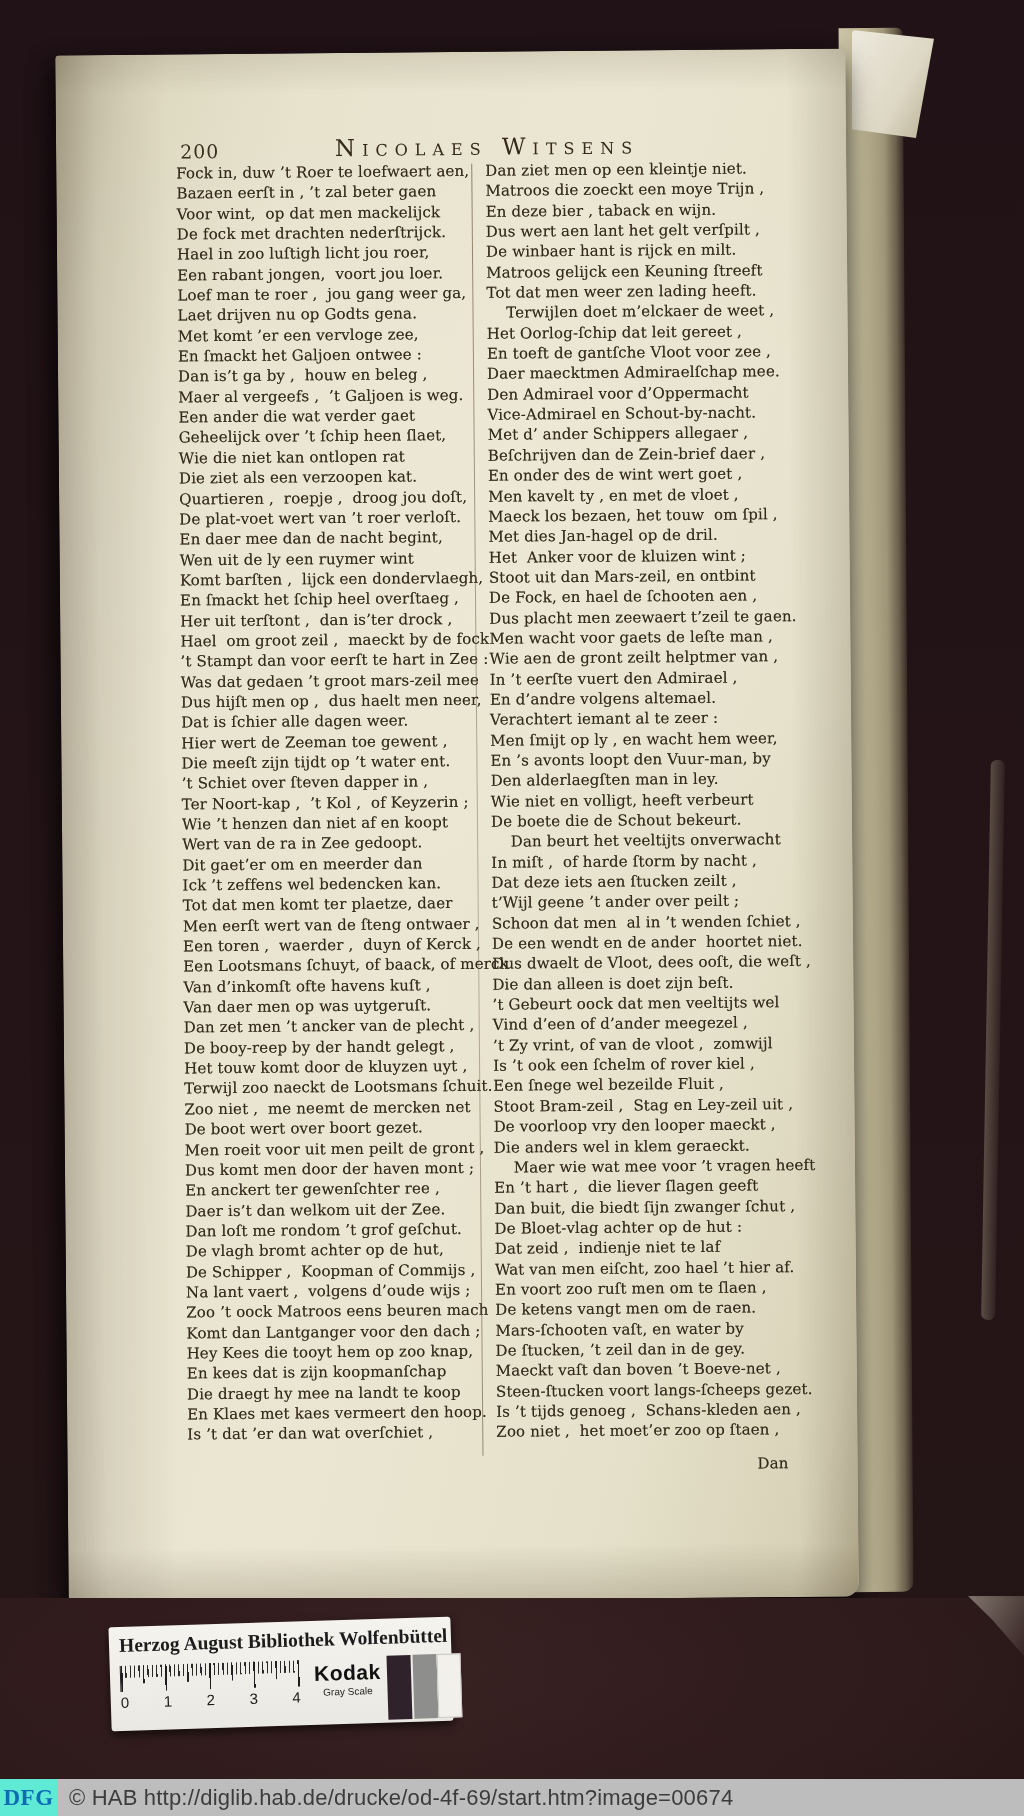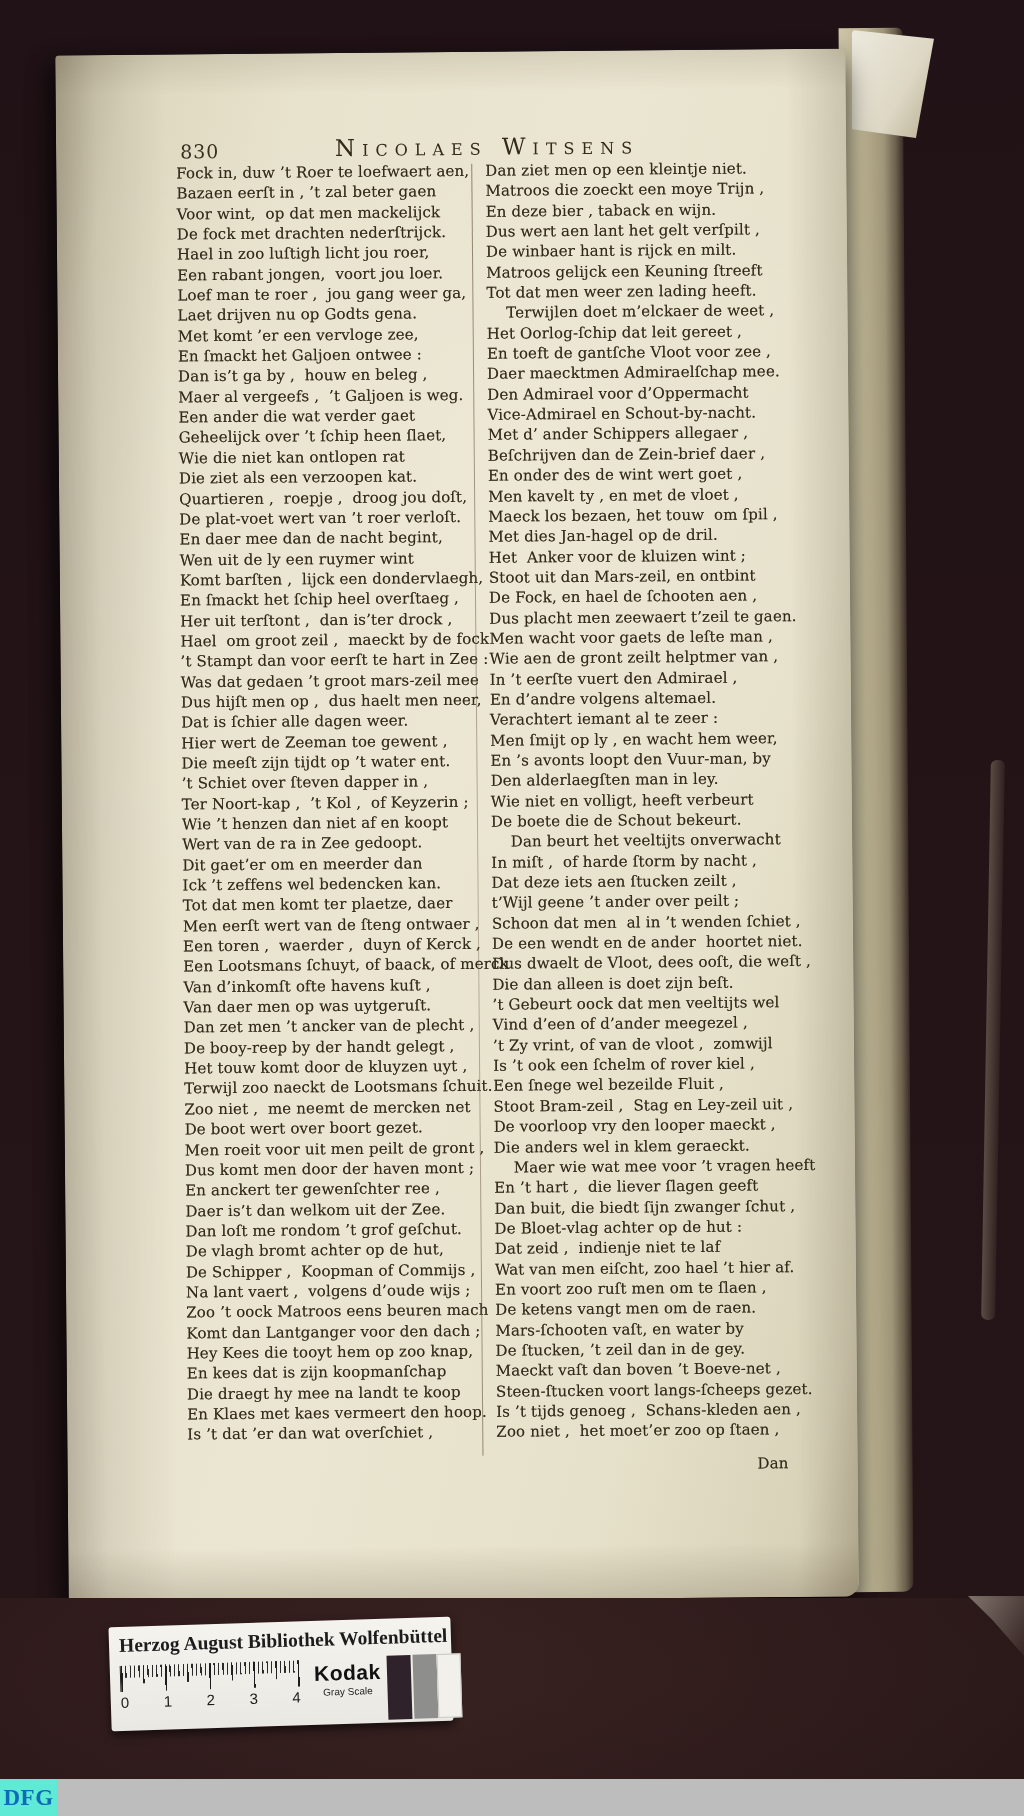--- a/index.html
+++ b/index.html
@@ -147,21 +147,21 @@
 </head>
 <body>
 
 <div class="scene">
 
   <div class="page-edge-stack"></div>
   <div class="page-edge-highlight"></div>
   <div class="page-edge-sliver"></div>
 
   <div class="book-page">
-    <div class="page-header-number">830</div>
+    <div class="page-header-number">200</div>
     <div class="running-title">Nicolaes Witsens</div>
 
     <div class="verse-col col-left">
         <div class="vline">Fock in, duw ’t Roer te loefwaert aen,</div>
         <div class="vline">Bazaen eerſt in , ’t zal beter gaen</div>
         <div class="vline">Voor wint,  op dat men mackelijck</div>
         <div class="vline">De fock met drachten nederſtrijck.</div>
         <div class="vline">Hael in zoo luſtigh licht jou roer,</div>
         <div class="vline">Een rabant jongen,  voort jou loer.</div>
         <div class="vline">Loef man te roer ,  jou gang weer ga,</div>
@@ -322,15 +322,16 @@
       <div class="patches">
         <div class="patch patch-dark"></div>
         <div class="patch patch-mid"></div>
         <div class="patch patch-light"></div>
       </div>
     </div>
   </div>
 
   <div class="footer-bar">
     <div class="dfg-logo">DFG</div>
+    <div class="copyright-url">© HAB http://diglib.hab.de/drucke/od-4f-69/start.htm?image=00674</div>
   </div>
 
 </div>
 
 </body></html>

